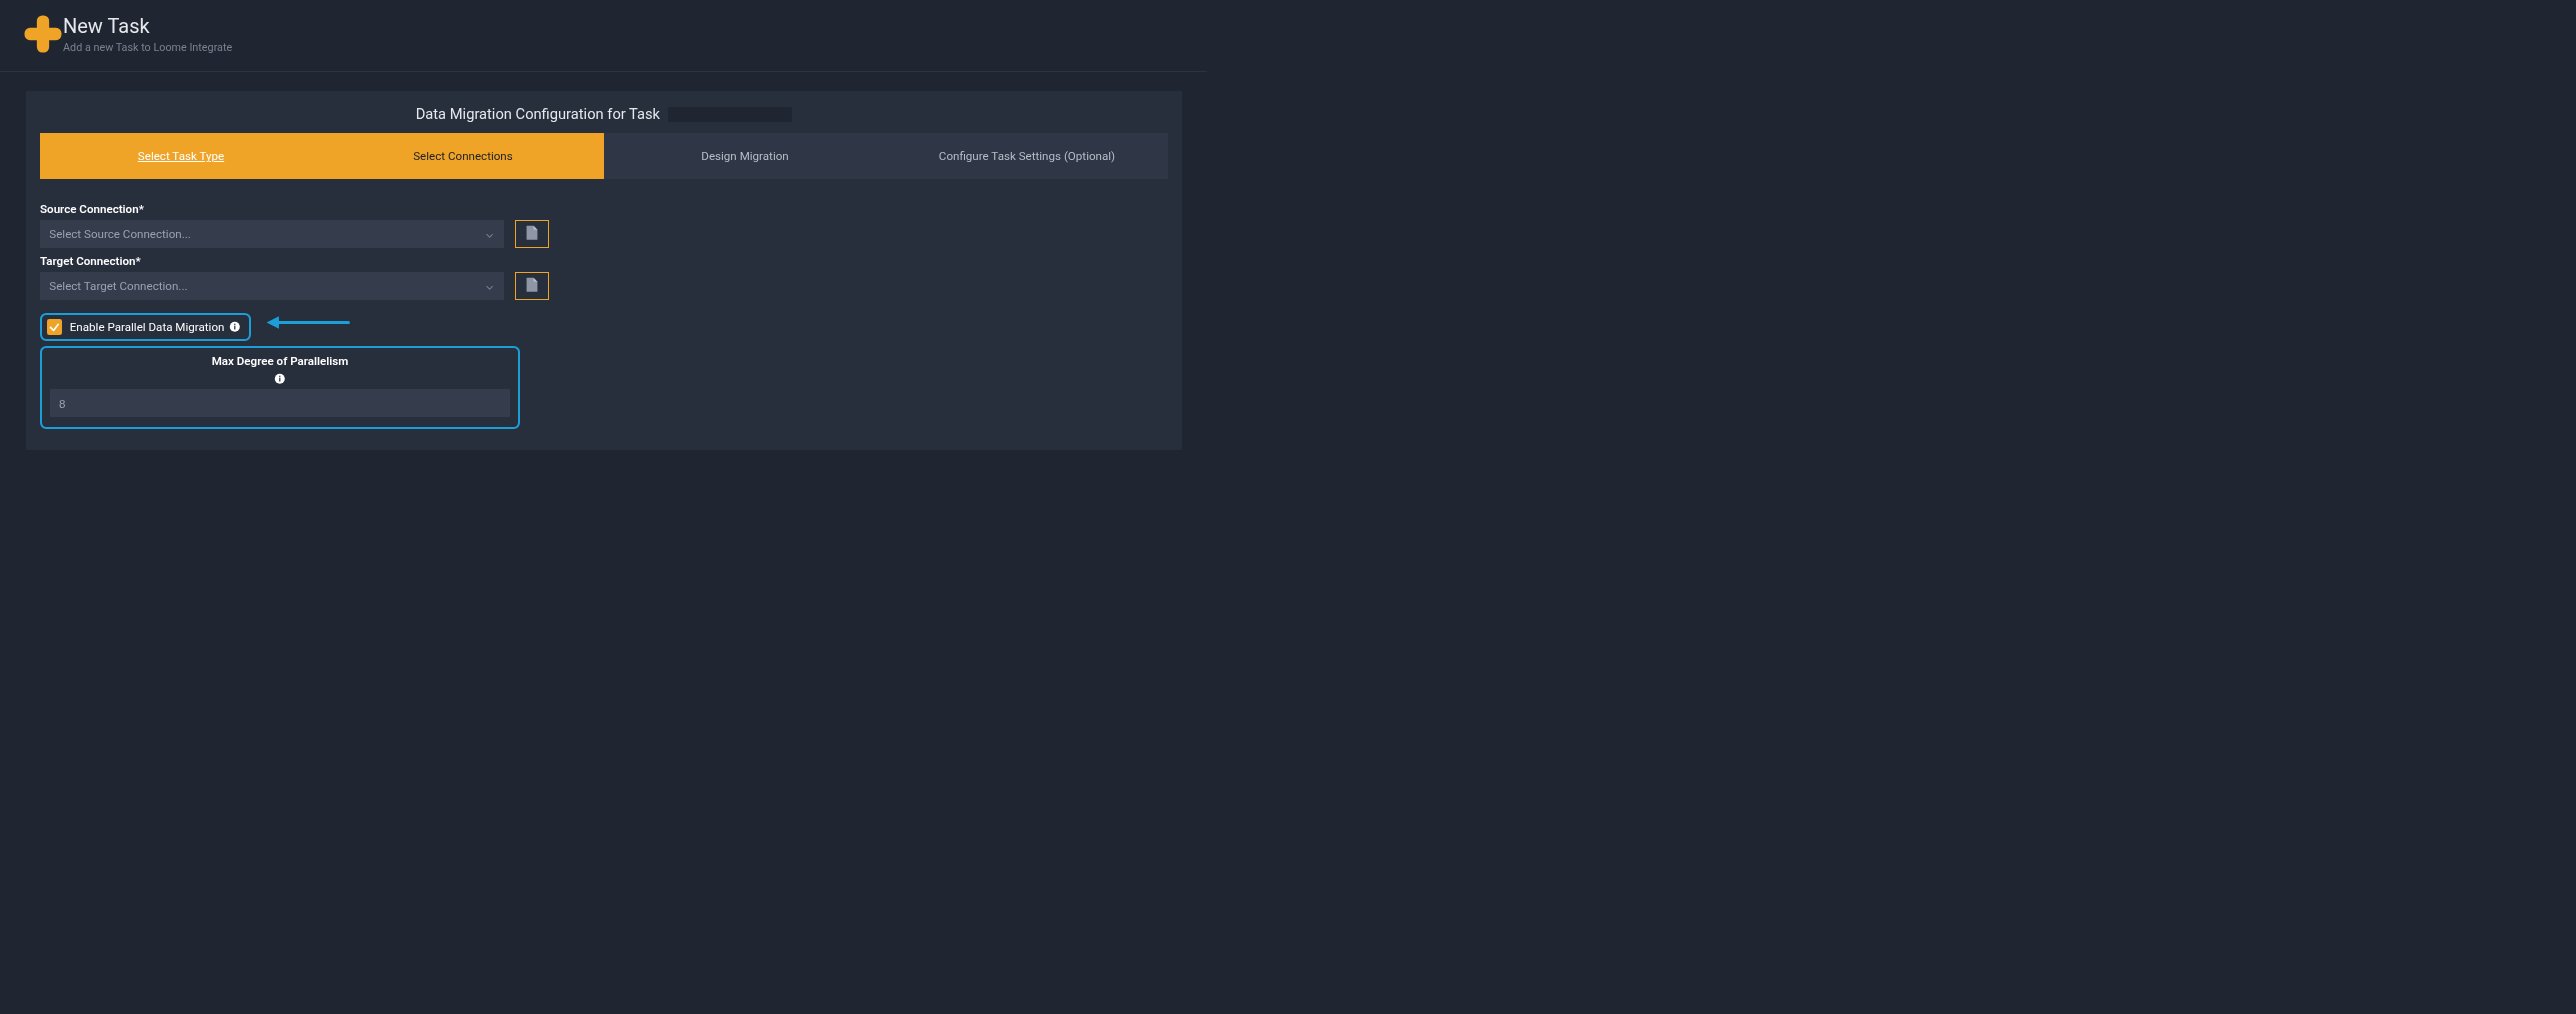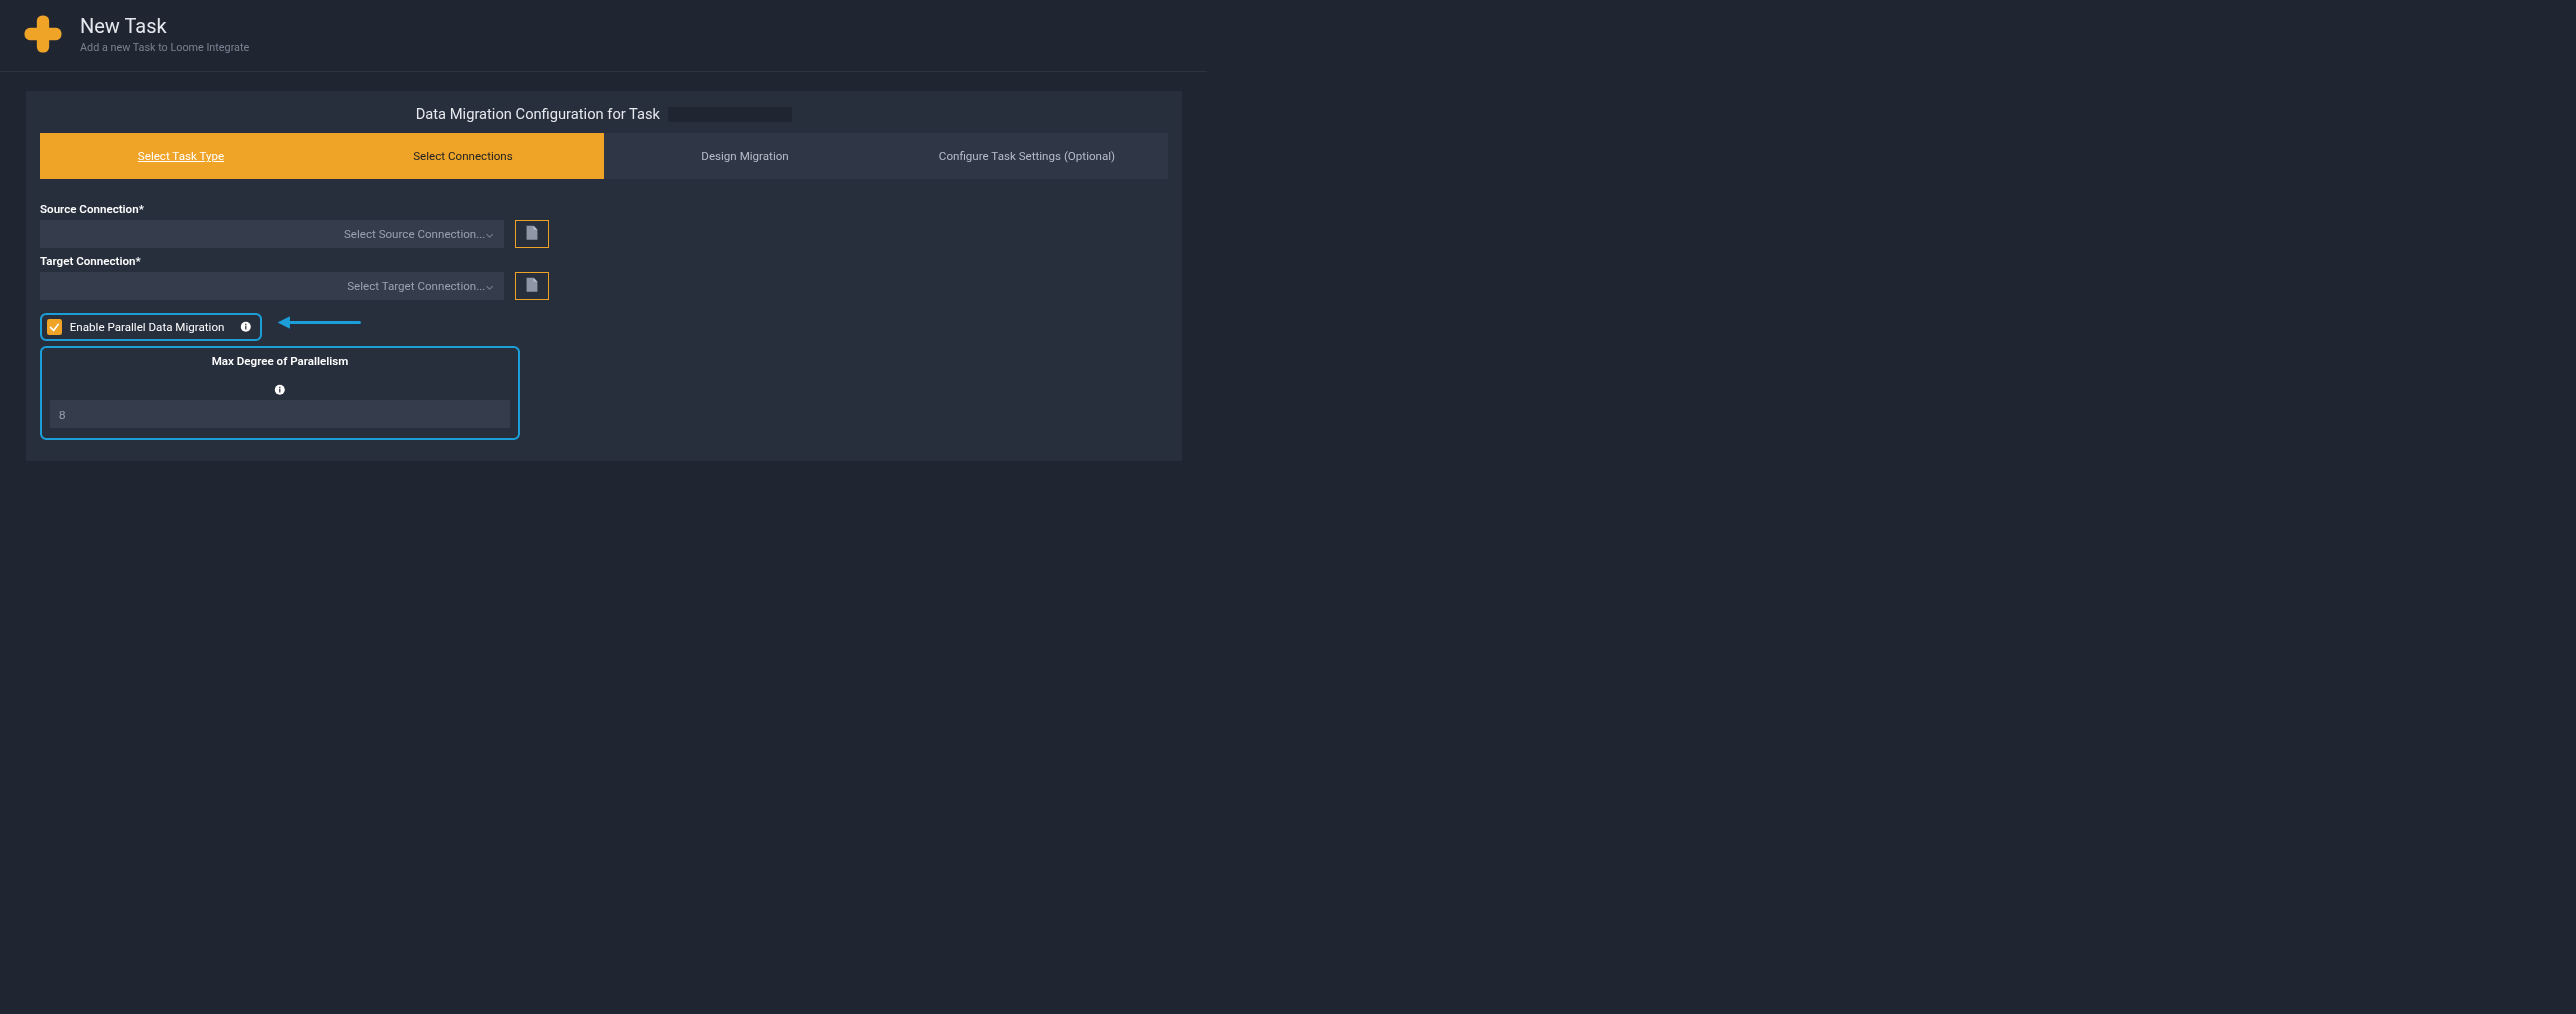--- a/index.html
+++ b/index.html
@@ -12,21 +12,21 @@
     min-height: 1015px;
   }
   .page {
     width: 1207px;
     padding: 14px 0 0 0;
   }
   .header {
     display: flex;
     align-items: center;
     padding-left: 23px;
-    gap: 17px;
+    gap: 0;
     margin-bottom: 17px;
   }
   .plus-icon {
     width: 40px;
     height: 40px;
     flex-shrink: 0;
   }
   .plus-icon svg { display: block; }
   .header-text h1 {
     color: #e5e8ed;
@@ -103,21 +103,21 @@
   }
   .select {
     width: 464px;
     height: 28px;
     background: #353d4d;
     color: #9aa1b0;
     border: none;
     padding: 0 9.3px;
     display: flex;
     align-items: center;
-    justify-content: flex-end;
+    justify-content: space-between;
     cursor: pointer;
   }
   .chevron {
     width: 9.3px;
     height: 9.3px;
     opacity: 0.6;
   }
   .icon-btn {
     width: 34px;
     height: 28px;
@@ -147,21 +147,21 @@
     justify-content: center;
     margin-right: 7.7px;
     cursor: pointer;
   }
   .checkbox svg { width: 10.8px; height: 10.8px; }
   .cb-label {
     color: #fff;
     font-size: 11.6px;
     display: flex;
     align-items: center;
-    gap: 16px;
+    gap: 5px;
   }
   .info-icon {
     width: 11.6px;
     height: 11.6px;
     display: inline-flex;
   }
   .arrow-annot {
     display: inline-block;
     vertical-align: middle;
     margin-left: 14px;

